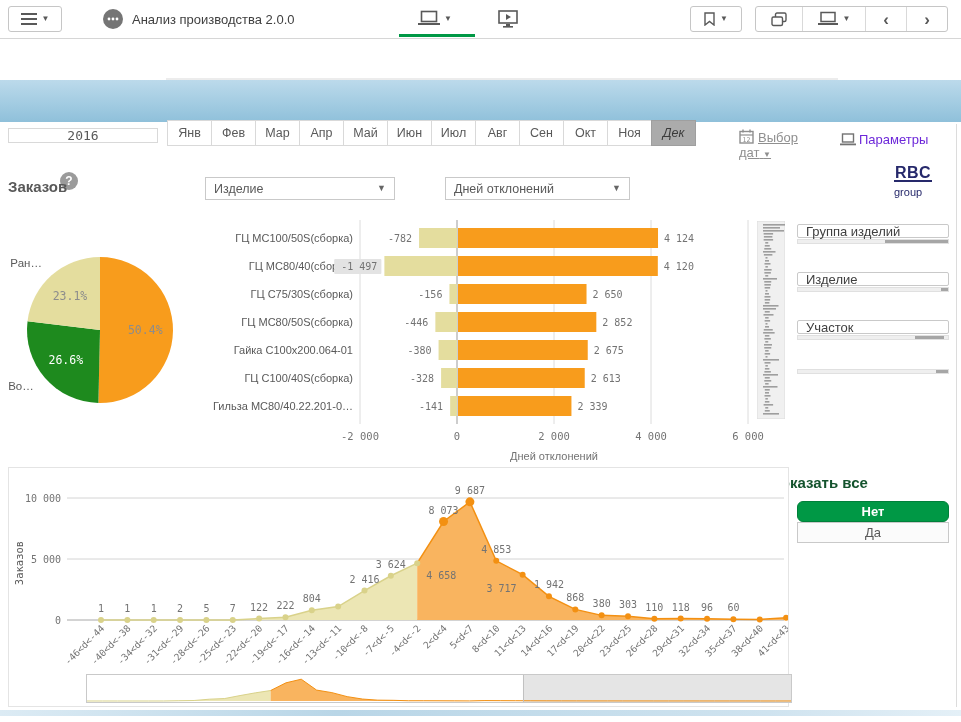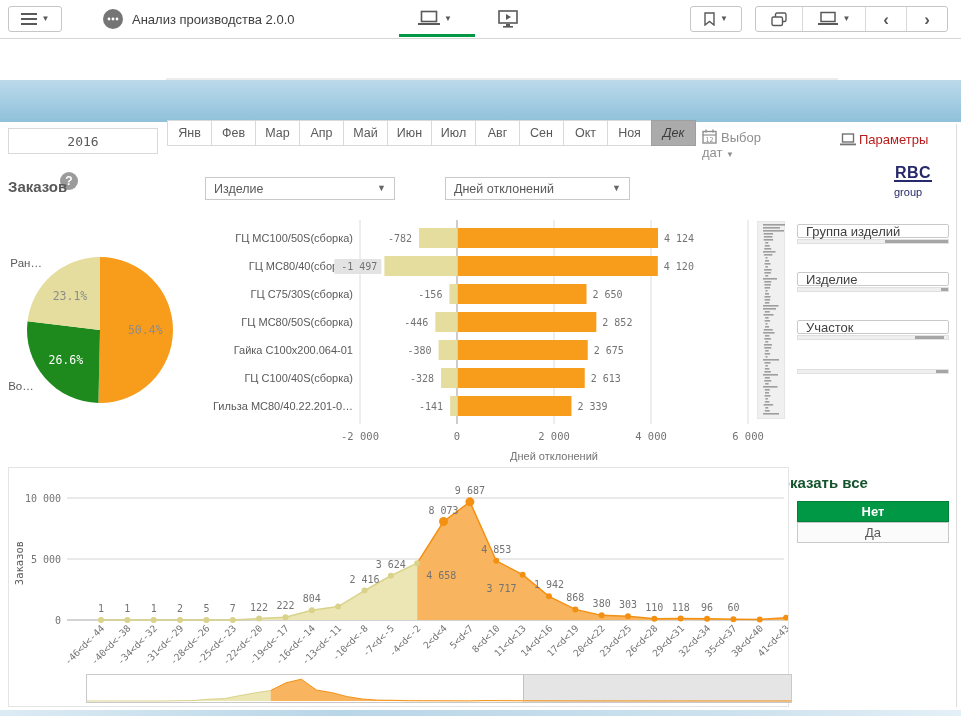--- a/index.html
+++ b/index.html
@@ -33,43 +33,43 @@
   .bluehdr{position:absolute;left:0;top:80px;width:961px;height:42px;
            background:linear-gradient(180deg,#bcdaeb 0%,#a3cce2 55%,#8fc0da 100%);}
   .help{position:absolute;left:60px;top:92px;width:18px;height:18px;border-radius:50%;background:#9b9b9b;
         color:#fff;font-size:12px;font-weight:bold;display:flex;align-items:center;justify-content:center;}
   .sheettitle{position:absolute;left:88px;top:90px;font-size:20px;font-weight:bold;color:#fff;letter-spacing:.5px;}
   .rbc{position:absolute;left:894px;top:81px;width:57px;height:40px;background:#fff;text-align:left;box-sizing:border-box;padding-top:3px;}
   .rbc .t{display:inline-block;color:#26296b;font-weight:bold;font-size:16px;line-height:15px;letter-spacing:.5px;
           border-bottom:2px solid #26296b;padding:0 1px;}
   .rbc .b{color:#26296b;font-weight:normal;font-size:11px;line-height:12px;}
   
-  .yearbox{position:absolute;left:8px;top:128px;width:150px;height:26px;border:1px solid #d9d9d9;background:#fff;
+  .yearbox{position:absolute;left:8px;top:128px;width:150px;height:15px;border:1px solid #d9d9d9;background:#fff;
            box-sizing:border-box;display:flex;align-items:center;justify-content:center;font-size:13px;color:#595959;cursor:pointer;}
   .months{position:absolute;left:168px;top:120px;display:flex;}
   .month{box-sizing:border-box;width:45px;height:26px;border:1px solid #d9d9d9;margin-left:-1px;background:#fff;
          display:flex;align-items:center;justify-content:center;font-size:12.5px;color:#595959;cursor:pointer;}
   .month.sel{background:#ababab;color:#3b3b3b;border-color:#9f9f9f;z-index:1;font-style:italic;}
-  .datepick{position:absolute;left:702px;top:129px;width:62px;color:#8f8f8f;font-size:13px;line-height:15px;cursor:pointer;}
-  .params{position:absolute;left:840px;top:132px;display:flex;align-items:center;gap:3px;font-size:13px;color:#b91c1c;cursor:pointer;}
+  .datepick{position:absolute;left:739px;top:129px;width:62px;color:#8f8f8f;font-size:13px;line-height:15px;cursor:pointer;text-decoration:underline;}
+  .params{position:absolute;left:840px;top:132px;display:flex;align-items:center;gap:3px;font-size:13px;color:#6d28d9;cursor:pointer;}
   
   .orders{position:absolute;left:8px;top:178px;font-size:15px;font-weight:bold;color:#595959;}
   .select{position:absolute;height:23px;border:1px solid #c9c9c9;background:#fff;box-sizing:border-box;
           display:flex;align-items:center;justify-content:space-between;padding:0 8px;font-size:12.5px;color:#595959;cursor:pointer;}
   .select .caret{font-size:9px;color:#666;}
   
   .fbox{position:absolute;left:797px;width:152px;cursor:pointer;}
   .fbox .lbl{box-sizing:border-box;height:14px;border:1px solid #c9c9c9;border-radius:2px;background:#fff;
              font-size:13px;color:#404040;display:flex;align-items:center;padding-left:8px;}
   .fbox .scroll{position:relative;height:5px;margin-top:1px;background:#efefef;border:1px solid #e0e0e0;box-sizing:border-box;}
   .fbox .scroll i{position:absolute;top:0;bottom:0;background:#a6a6a6;}
   .showall-lbl{position:absolute;left:770px;top:474px;font-size:15px;font-weight:bold;color:#14532d;}
   .show-btn{position:absolute;left:797px;width:152px;height:21px;box-sizing:border-box;display:flex;align-items:center;
             justify-content:center;font-size:13px;cursor:pointer;border:1px solid #c9c9c9;background:#fbfbfb;color:#595959;}
-  .show-btn.sel{background:#009845;border-color:#00803a;color:#fff;font-weight:bold;}
+  .show-btn.sel{background:#009845;border-color:#00803a;color:#fff;font-weight:bold;border-radius:6px;}
   
   .botpanel{position:absolute;left:8px;top:467px;width:781px;height:240px;border:1px solid #e4e4e4;box-sizing:border-box;background:#fff;}
   .slider{position:absolute;left:77px;top:206px;width:706px;height:29px;border:1px solid #c9c9c9;box-sizing:border-box;background:#fff;}
   .bluebar{position:absolute;left:0;top:710px;width:961px;height:6px;
            background:linear-gradient(90deg,#dcebf4,#b9d6e7 35%,#cfe3ef 80%,#e4f0f7);}
   .vline-right{position:absolute;left:956px;top:124px;width:1px;height:583px;background:#dcdcdc;}
   svg text{user-select:none;}
 </style>
 </head>
 <body>

